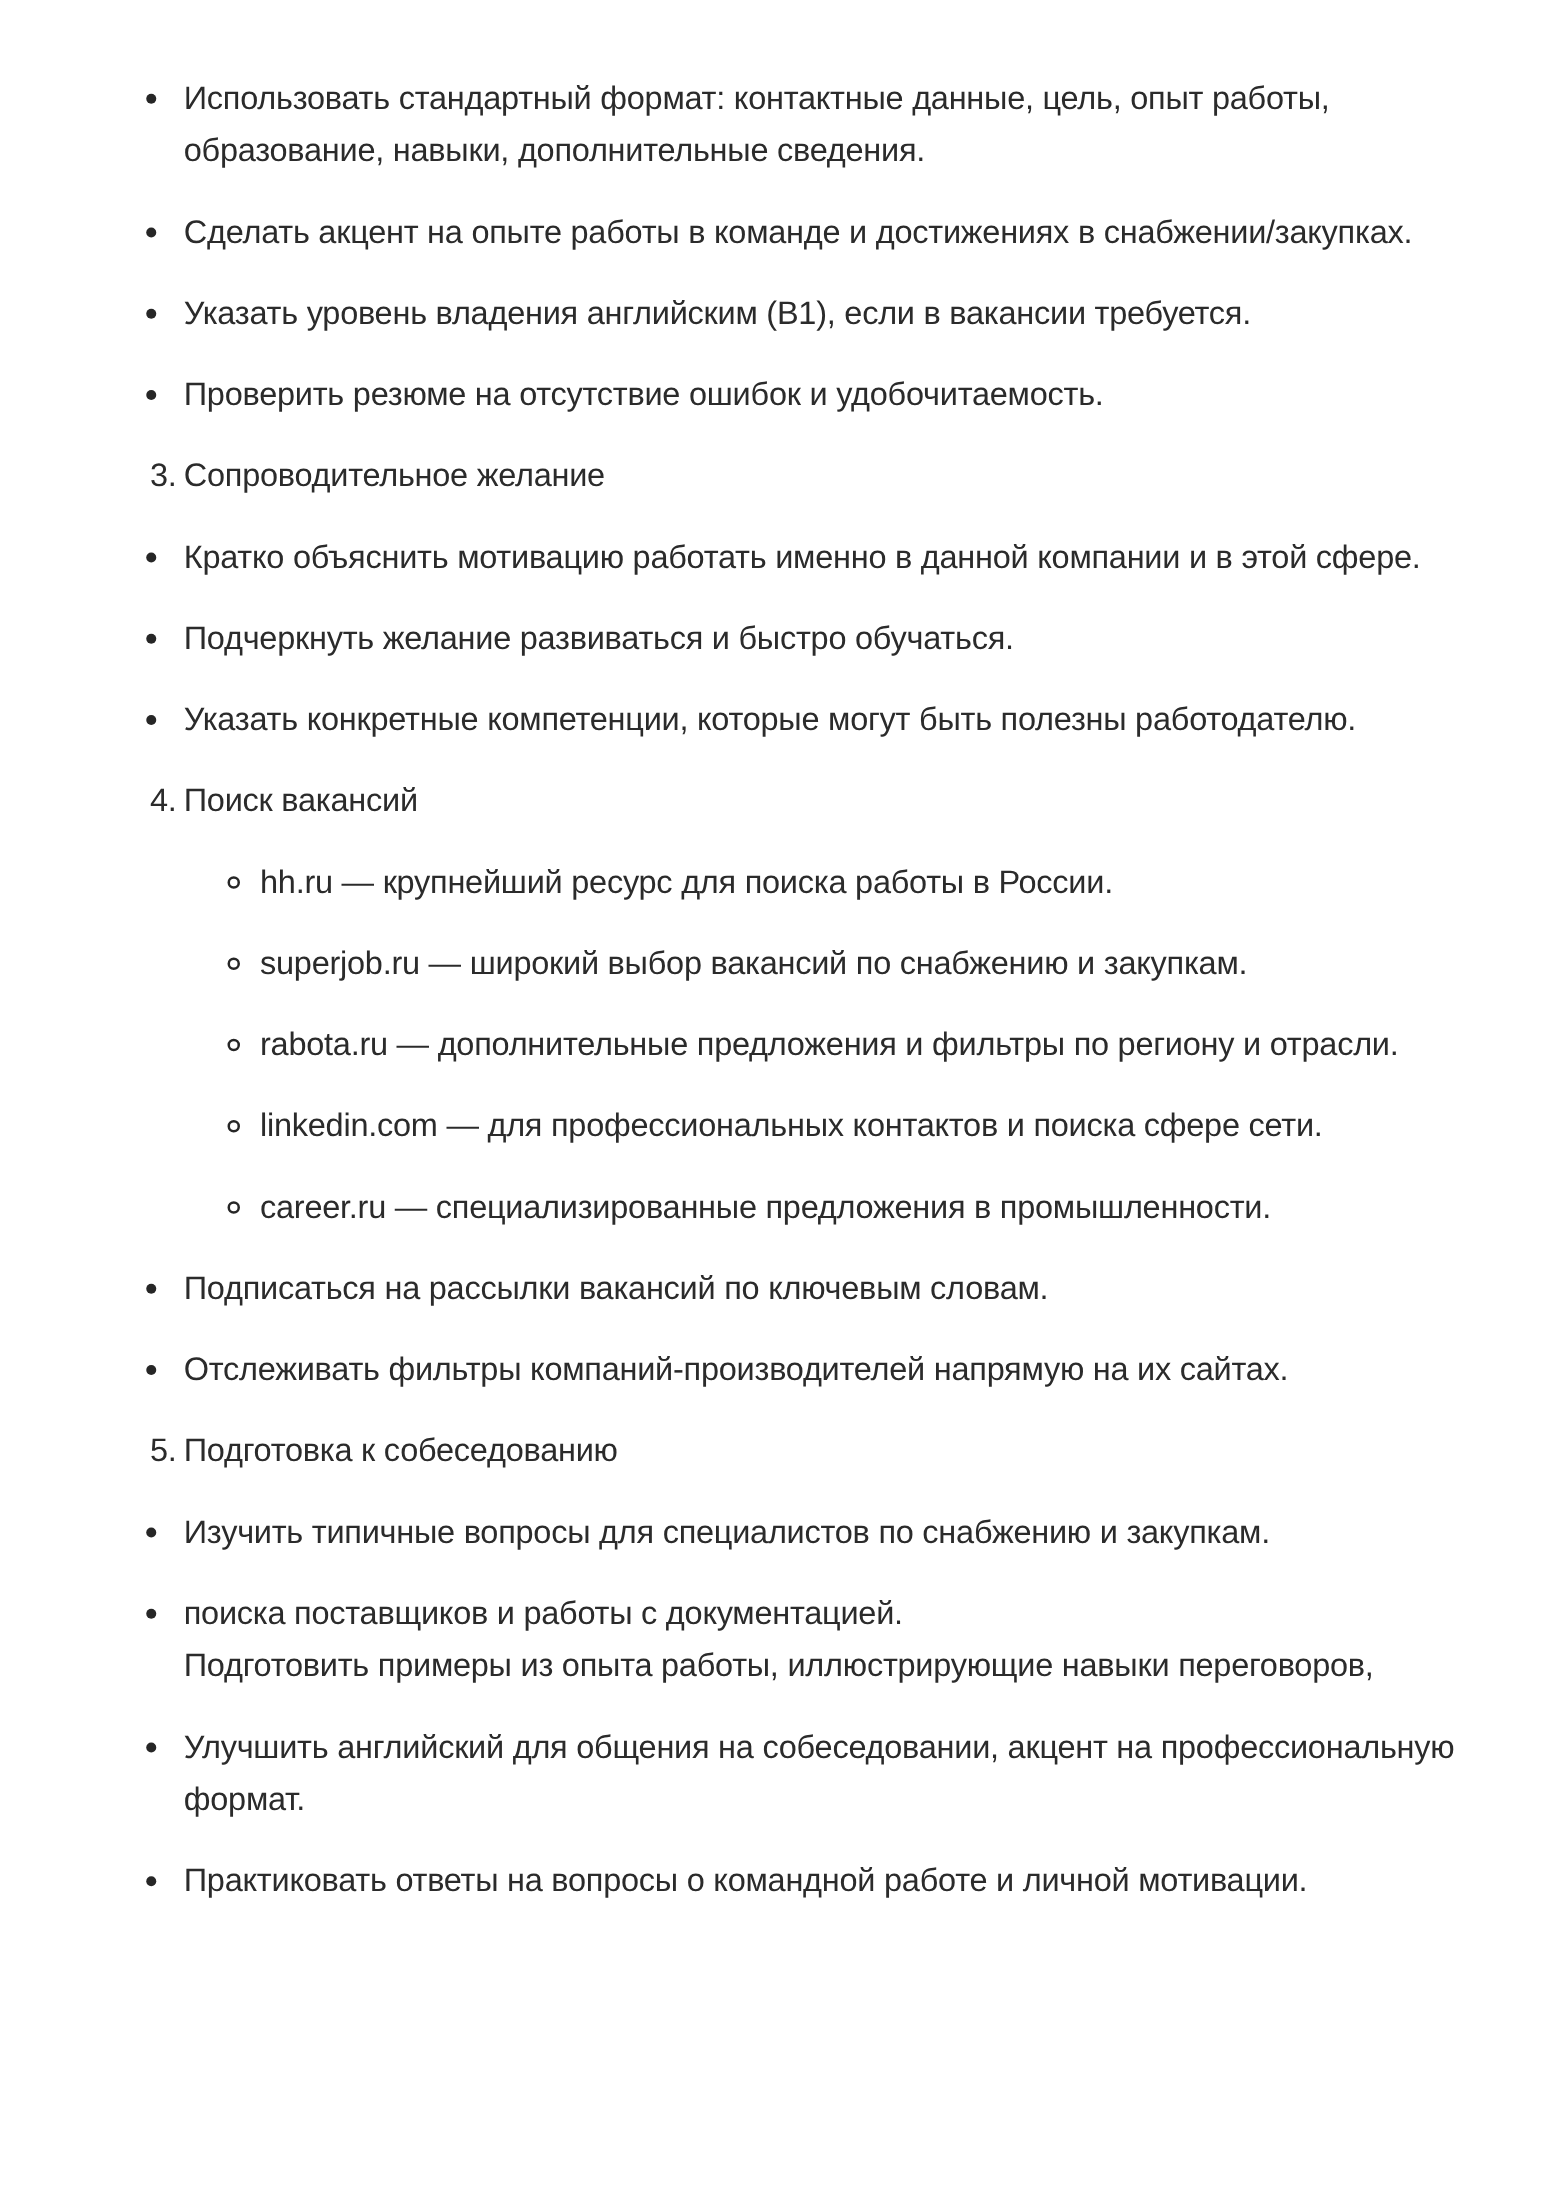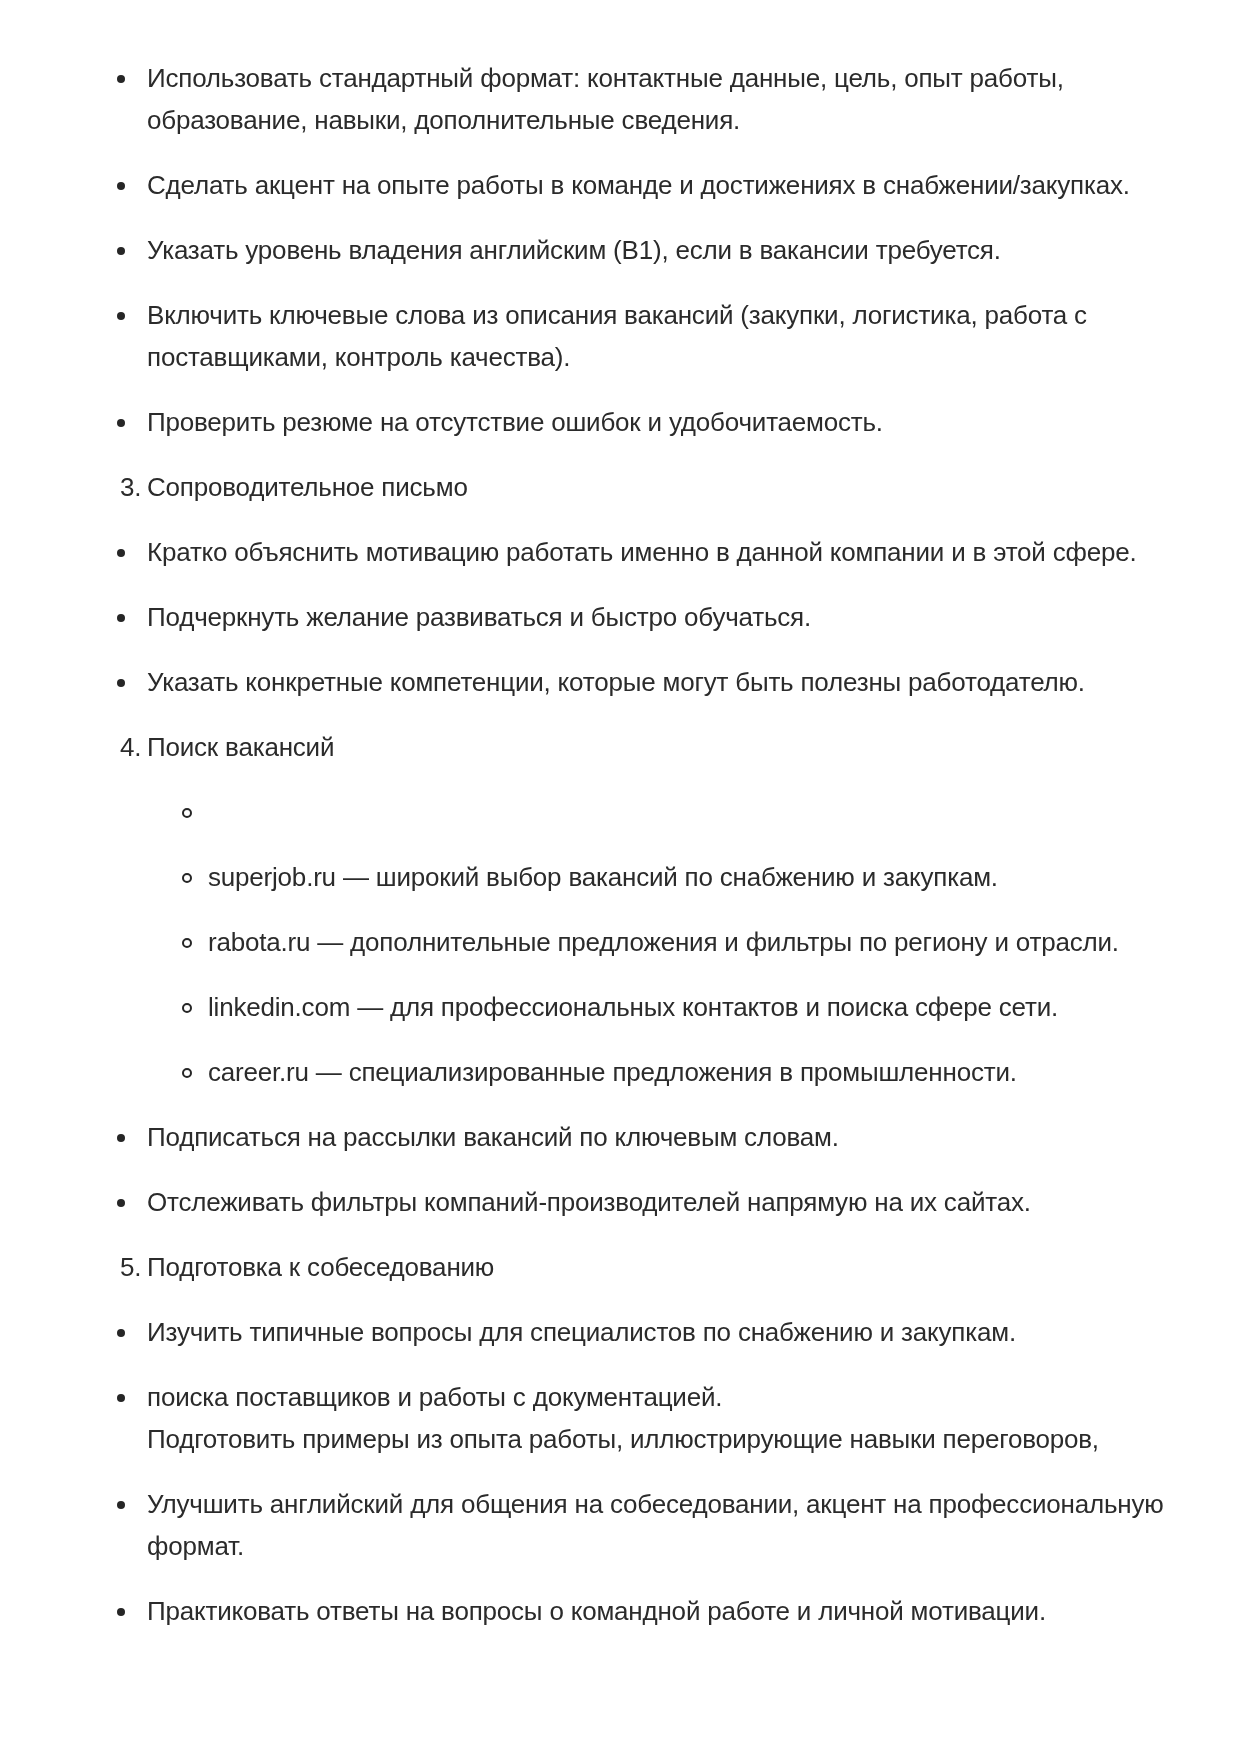--- a/index.html
+++ b/index.html
@@ -85,34 +85,27 @@
       </div>
       <div class="block">
         <span class="marker-disc"></span>
         <div class="content">
           <div class="line">Указать уровень владения английским (B1), если в вакансии требуется.</div>
         </div>
       </div>
       <div class="block">
         <span class="marker-disc"></span>
         <div class="content">
-          <div class="line">Включить ключевые слова из описания вакансий (закупки, логистика, работа с</div>
-          <div class="line">поставщиками, контроль качества).</div>
-        </div>
-      </div>
-      <div class="block">
-        <span class="marker-disc"></span>
-        <div class="content">
           <div class="line">Проверить резюме на отсутствие ошибок и удобочитаемость.</div>
         </div>
       </div>
       <div class="block">
         <span class="heading-number">3.</span>
         <div class="content">
-          <div class="line">Сопроводительное письмо</div>
+          <div class="line">Сопроводительное желание</div>
         </div>
       </div>
       <div class="block">
         <span class="marker-disc"></span>
         <div class="content">
           <div class="line">Кратко объяснить мотивацию работать именно в данной компании и в этой сфере.</div>
         </div>
       </div>
       <div class="block">
         <span class="marker-disc"></span>
@@ -127,20 +120,23 @@
         </div>
       </div>
       <div class="block">
         <span class="heading-number">4.</span>
         <div class="content">
           <div class="line">Поиск вакансий</div>
         </div>
       </div>
       <div class="block">
         <span class="marker-circle"></span>
+        <div class="content sub">
+          <div class="line">hh.ru — крупнейший ресурс для поиска работы в России.</div>
+        </div>
       </div>
       <div class="block">
         <span class="marker-circle"></span>
         <div class="content sub">
           <div class="line">superjob.ru — широкий выбор вакансий по снабжению и закупкам.</div>
         </div>
       </div>
       <div class="block">
         <span class="marker-circle"></span>
         <div class="content sub">

